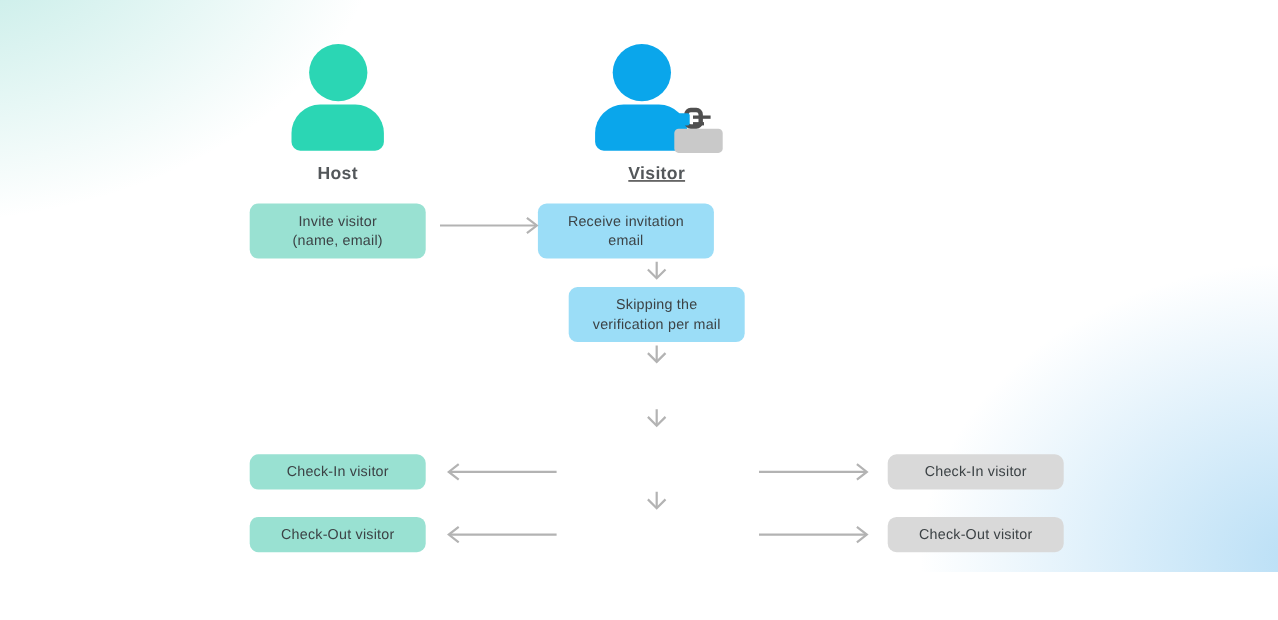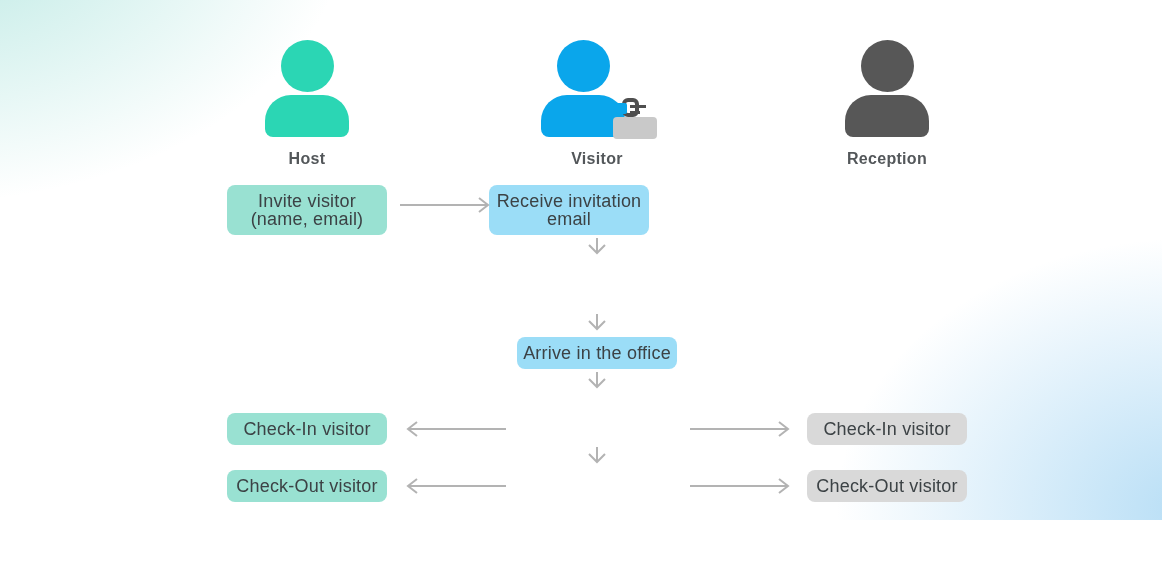--- a/index.html
+++ b/index.html
@@ -27,21 +27,21 @@
   .badge .clip{position:absolute;left:9px;top:0;width:9px;height:11px;background:#fff;border:4.5px solid #4f4f4f;border-radius:6px;}
   .badge .card{position:absolute;left:0;top:19px;width:44px;height:22px;background:#c9c9c9;border-radius:4px;}
   .badge .chip{position:absolute;left:3px;top:5px;width:11px;height:11px;border-radius:2px;background:var(--visitor);}
   .badge .ln1{position:absolute;left:17px;top:7px;width:16px;height:3px;background:#4f4f4f;}
   .badge .ln2{position:absolute;left:17px;top:13px;width:10px;height:3px;background:#4f4f4f;}
 
   
   .box{
     position:absolute;width:160px;border-radius:8px;
     display:flex;align-items:center;justify-content:center;
-    text-align:center;font-size:18px;line-height:18px;font-weight:500;
+    text-align:center;font-size:13px;line-height:18px;font-weight:500;
     color:var(--text);letter-spacing:.2px;white-space:pre-line;
   }
   .green{background:var(--box-green);}
   .blue{background:var(--box-blue);}
   .gray{background:var(--box-gray);}
   .h50{height:50px;} .h32{height:32px;}
 
   .arrow{position:absolute;}
   .arrow path{stroke:var(--arrow);stroke-width:2;fill:none;}
 </style>
@@ -51,52 +51,46 @@
 <div class="stage">
 
   <div class="persona" style="left:227px;">
     <div class="person">
       <div class="head host-fill"></div>
       <div class="torso host-fill"></div>
     </div>
     <div class="persona-label">Host</div>
   </div>
 
-  <div class="persona" style="left:517px;">
+  <div class="persona" style="left:517px;text-decoration:underline;">
     <div class="person visitor-shift">
       <div class="head visitor-fill"></div>
       <div class="torso visitor-fill"></div>
     </div>
     <div class="persona-label">Visitor</div>
   </div>
 
   <div class="badge">
     <div class="card"></div>
     <div class="clip"></div>
     <div class="chip"></div>
     <div class="ln1"></div>
     <div class="ln2"></div>
   </div>
 
-  <div class="persona" style="left:807px;">
-    <div class="person">
-      <div class="head reception-fill"></div>
-      <div class="torso reception-fill"></div>
-    </div>
-    <div class="persona-label">Reception</div>
-  </div>
 
   <div class="box green h50" style="left:227px;top:185px;">Invite visitor
 (name, email)</div>
   <div class="box green h32" style="left:227px;top:413px;">Check-In visitor</div>
   <div class="box green h32" style="left:227px;top:470px;">Check-Out visitor</div>
 
   <div class="box blue h50" style="left:489px;top:185px;">Receive invitation
 email</div>
-  <div class="box blue h32" style="left:517px;top:337px;">Arrive in the office</div>
+  <div class="box blue h50" style="left:517px;top:261px;">Skipping the
+verification per mail</div>
 
   <div class="box gray h32" style="left:807px;top:413px;">Check-In visitor</div>
   <div class="box gray h32" style="left:807px;top:470px;">Check-Out visitor</div>
 
   <svg class="arrow" style="left:399px;top:195px;" width="96" height="20">
     <path d="M1 10 H88"></path>
       <path d="M80 3 L89 10 L80 17"></path>
   </svg>
   <svg class="arrow" style="left:401px;top:419px;" width="106" height="20">
     <path d="M105 10 H8"></path>

